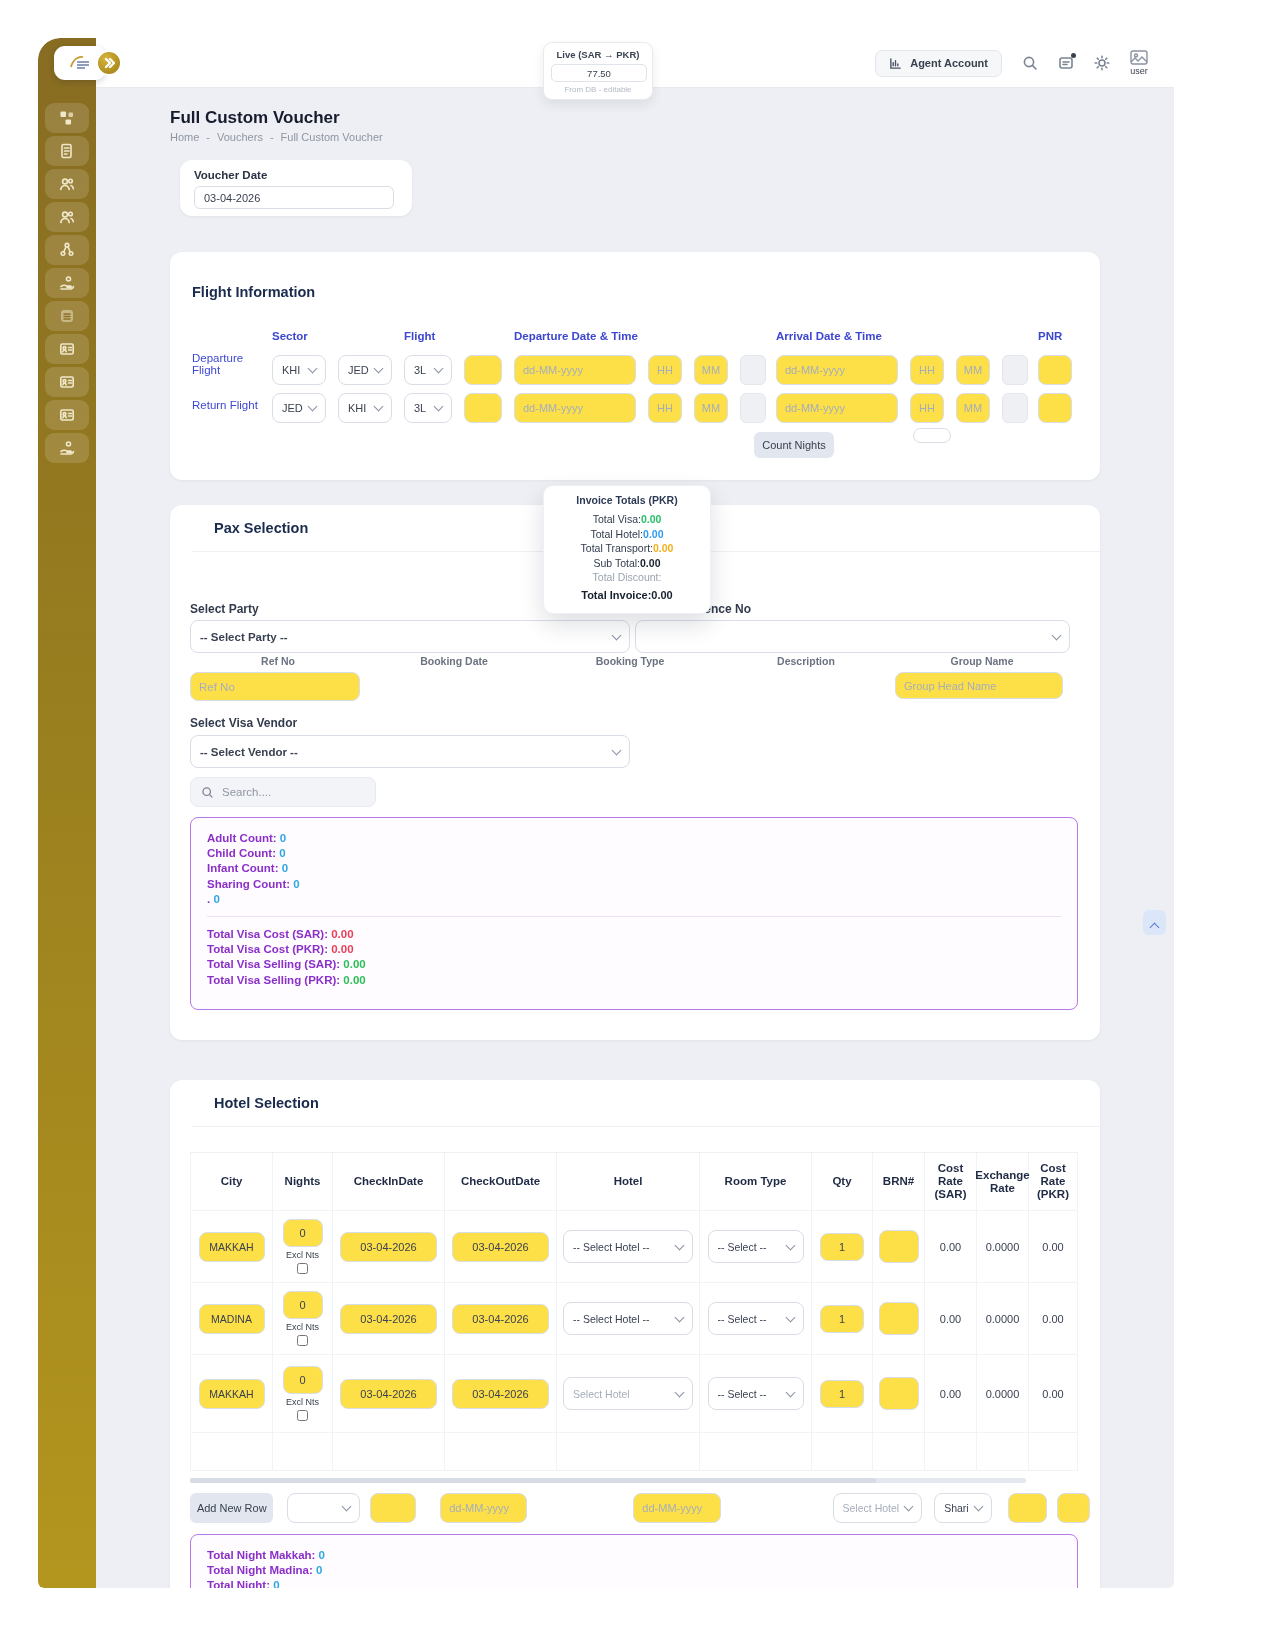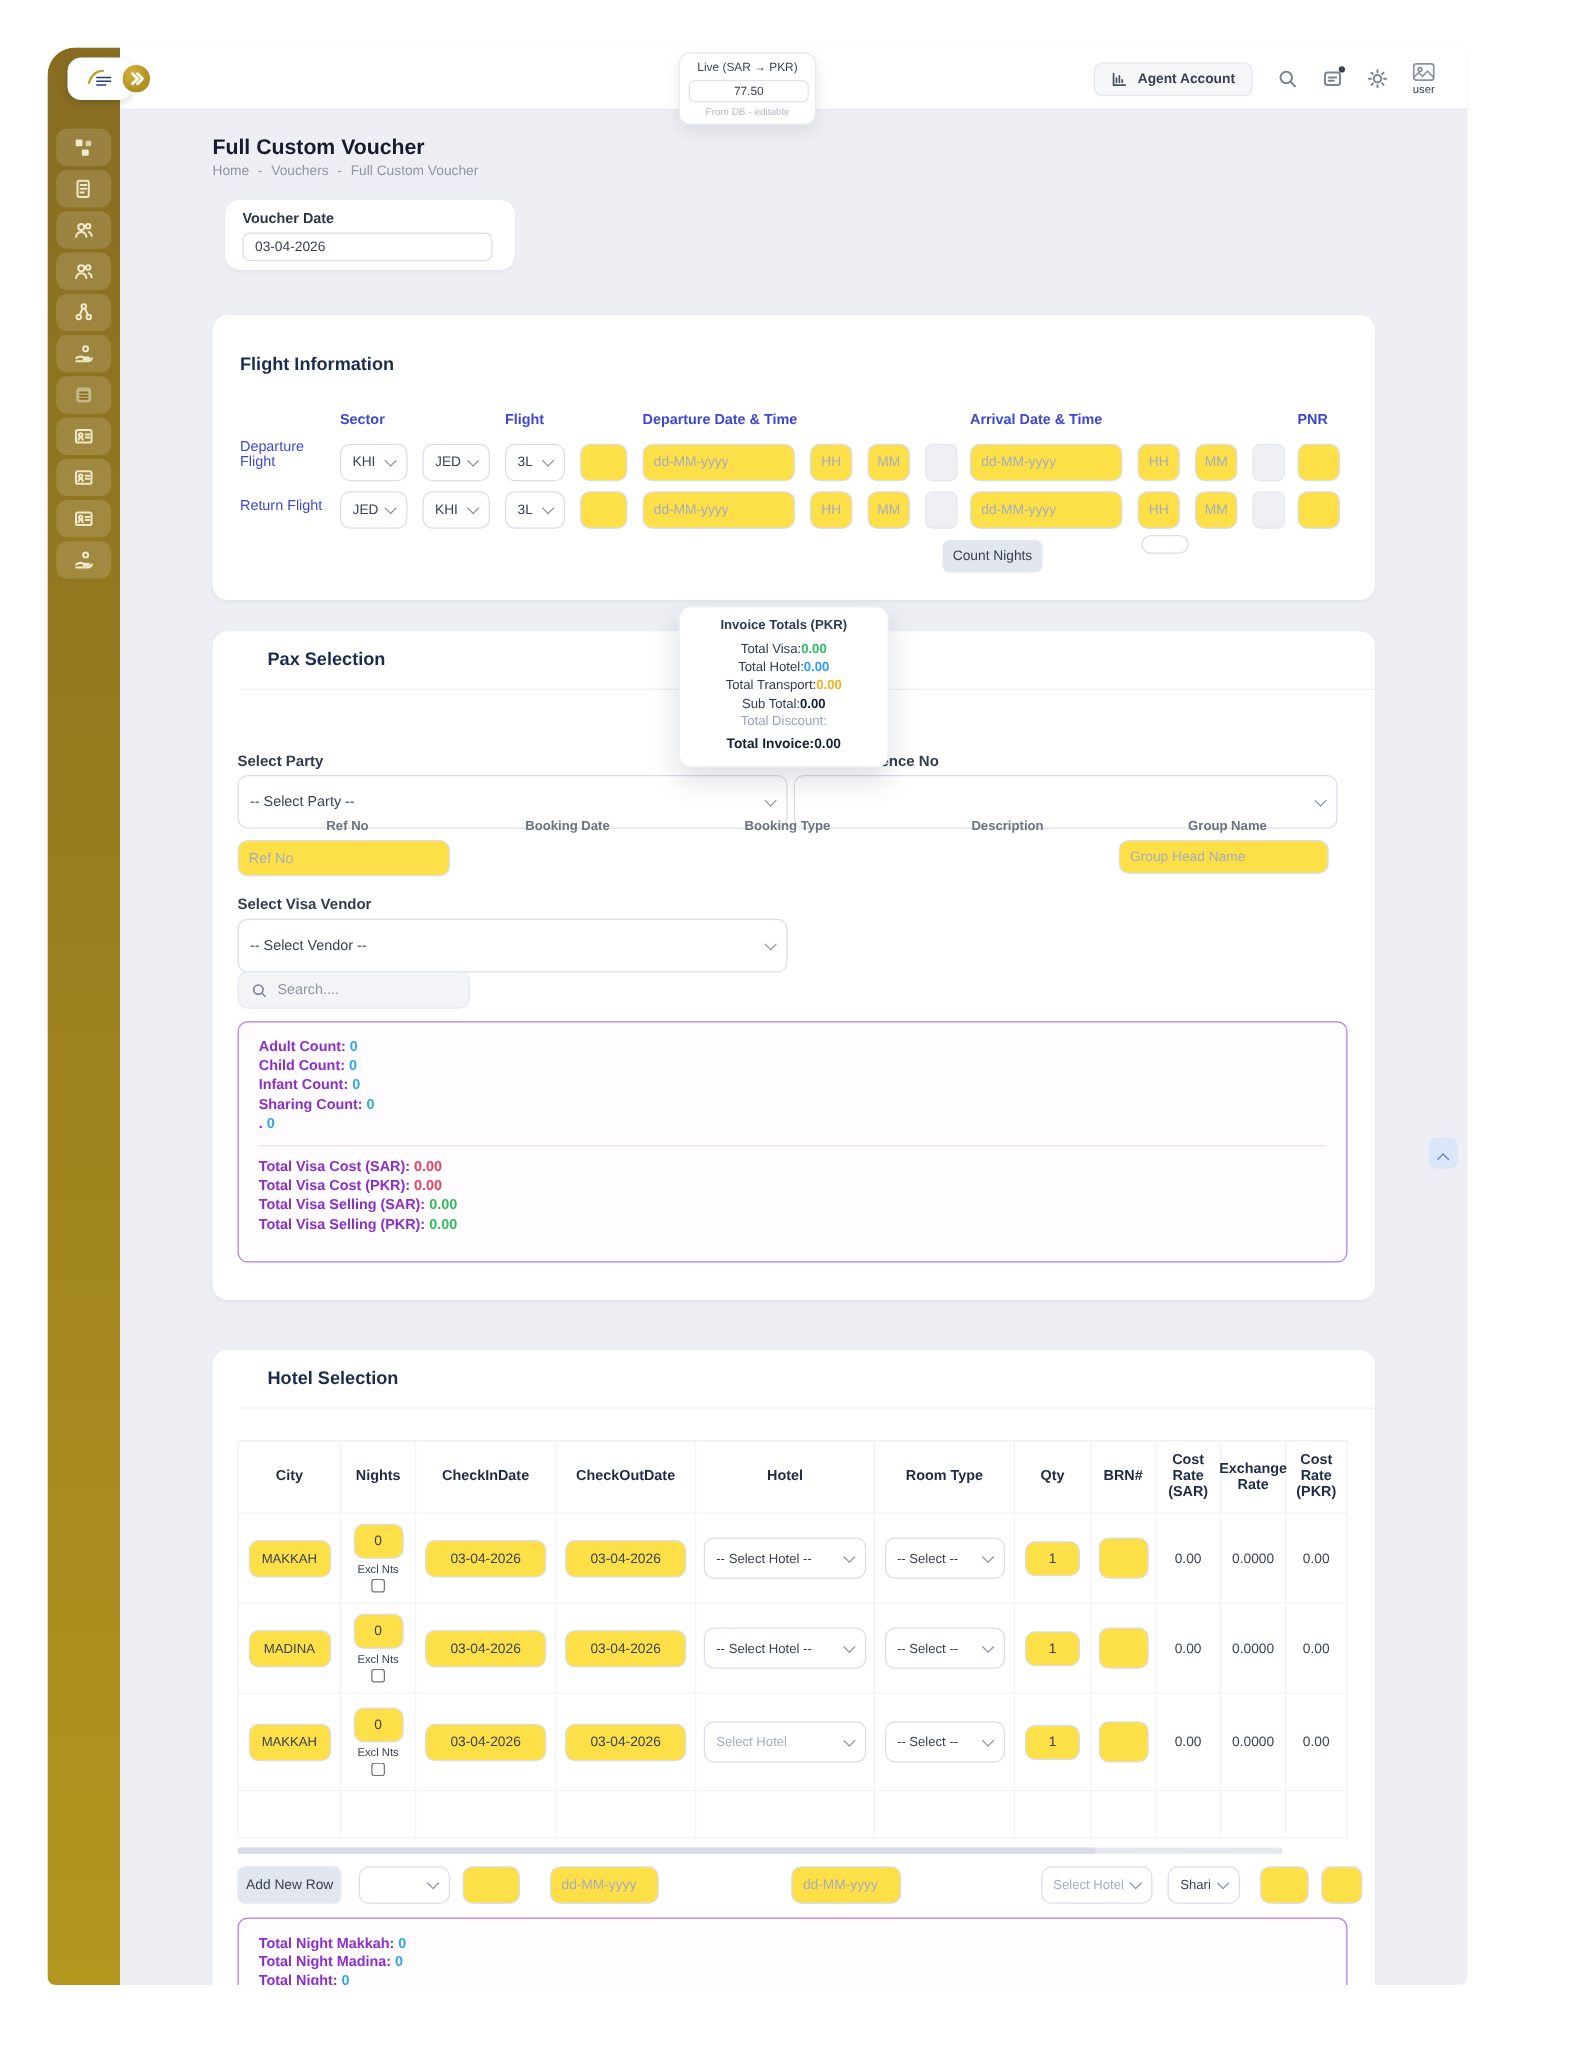--- a/index.html
+++ b/index.html
@@ -11,21 +11,21 @@
   .sidebar { position:absolute; left:0; top:0; width:58px; height:100%; background:linear-gradient(180deg,#876c22 0%,#9a7f1f 45%,#b3961e 100%); border-radius:22px 0 0 6px; }
   .nav-tile { position:absolute; left:7px; width:44px; height:30px; background:rgba(255,255,255,.14); border-radius:9px; display:flex; align-items:center; justify-content:center; color:#f0e8cb; cursor:pointer; }
   .nav-tile svg { width:16px; height:16px; stroke:#f0e8cb; fill:none; stroke-width:1.6; stroke-linecap:round; stroke-linejoin:round; }
   .logo-chip { position:absolute; left:16px; top:8px; width:52px; height:34px; background:#fff; border-radius:11px; box-shadow:0 2px 6px rgba(16,24,40,.18); z-index:6; display:flex; align-items:center; justify-content:center; }
   .logo-toggle { position:absolute; left:58px; top:12px; width:26px; height:26px; border-radius:50%; background:radial-gradient(circle at 35% 30%,#d7b33a,#9c7d16); border:2px solid #fff; z-index:7; display:flex; align-items:center; justify-content:center; cursor:pointer; }
   .logo-toggle svg { width:12px; height:12px; stroke:#fff; stroke-width:2.2; fill:none; stroke-linecap:round; stroke-linejoin:round; }
 
   
   .topbar { position:absolute; left:58px; top:0; right:0; height:50px; background:#fff; border-bottom:1px solid #e8eaef; }
   .live-card { position:absolute; left:505px; top:4px; width:110px; background:#fff; border:1px solid #e8eaef; border-radius:9px; box-shadow:0 5px 12px rgba(16,24,40,.08); padding:6px 7px 5px; z-index:5; text-align:center; }
-  .live-label { font-size:9.5px; font-weight:normal; color:#3a4454; white-space:nowrap; }
+  .live-label { font-size:9.5px; font-weight:bold; color:#3a4454; white-space:nowrap; }
   .live-input { width:96px; height:18px; margin-top:4px; border:1px solid #dfe3ea; border-radius:5px; text-align:center; font-size:9.5px; color:#39414f; font-family:inherit; }
   .live-caption { margin-top:3px; font-size:8px; color:#b3bac4; }
   .top-right { position:absolute; right:26px; top:0; height:50px; display:flex; align-items:center; gap:20px; }
   .agent-btn { display:flex; align-items:center; gap:8px; height:27px; padding:0 13px; background:#f6f7f9; border:1px solid #e3e6ec; border-radius:7px; font-size:11px; font-weight:bold; color:#39414f; cursor:pointer; }
   .icon-btn { background:none; border:none; cursor:pointer; display:flex; align-items:center; justify-content:center; position:relative; }
   .icon-btn svg { stroke:#7a8494; fill:none; stroke-width:1.6; stroke-linecap:round; }
   .notif-dot { position:absolute; right:-2px; top:-2px; width:5px; height:5px; border-radius:50%; background:#39414f; }
   .avatar { display:flex; flex-direction:column; align-items:center; gap:1px; cursor:pointer; }
   .avatar svg { stroke:#8b93a1; fill:none; stroke-width:1.4; }
   .avatar-label { font-size:9px; color:#39414f; }
@@ -66,21 +66,21 @@
   .inv-title { text-align:center; font-size:10.5px; font-weight:bold; color:#2c3a55; margin-bottom:6px; }
   .inv-row { display:flex; justify-content:center; font-size:10.5px; color:#313b4e; line-height:14.6px; }
   .inv-val { font-weight:bold; }
   .v-green { color:#27c065; } .v-blue { color:#2f9bf2; } .v-orange { color:#f2b01e; } .v-dark { color:#16202e; }
   .inv-muted { color:#9aa3b0; }
   .inv-total { margin-top:3px; font-size:11px; font-weight:bold; color:#16202e; }
 
   
   .pax-card { left:132px; top:467px; width:930px; height:535px; }
   .sec-label { position:absolute; font-size:12px; font-weight:bold; color:#333c4e; }
-  .bigsel { position:absolute; height:43px; }
+  .bigsel { position:absolute; height:33px;font-weight:bold; }
   .minilabels { position:absolute; left:20px; top:150px; width:880px; display:grid; grid-template-columns:repeat(5,1fr); }
   .minilabels span { text-align:center; font-size:10.5px; font-weight:bold; color:#6b7280; }
   .search-box { position:absolute; left:20px; top:272px; width:186px; height:30px; background:#f3f4f8; border:1px solid #e8eaf0; border-radius:8px; display:flex; align-items:center; gap:8px; padding:0 10px; }
   .search-box svg { stroke:#7a8494; fill:none; stroke-width:1.6; flex:none; }
   .search-input { border:none; background:transparent; font-size:11.5px; font-family:inherit; color:#3a4150; width:100%; }
   .search-input::placeholder { color:#8f96a3; }
   .purple-box { position:absolute; left:20px; background:#fefcff; border:1px solid #b678e8; border-radius:8px; padding:13px 16px; }
   .pax-purple { top:312px; width:888px; height:193px; }
   .pline { font-size:11.5px; font-weight:bold; color:#8b2fc9; line-height:15.2px; }
   .pline .pv { color:#2ea7e0; }

